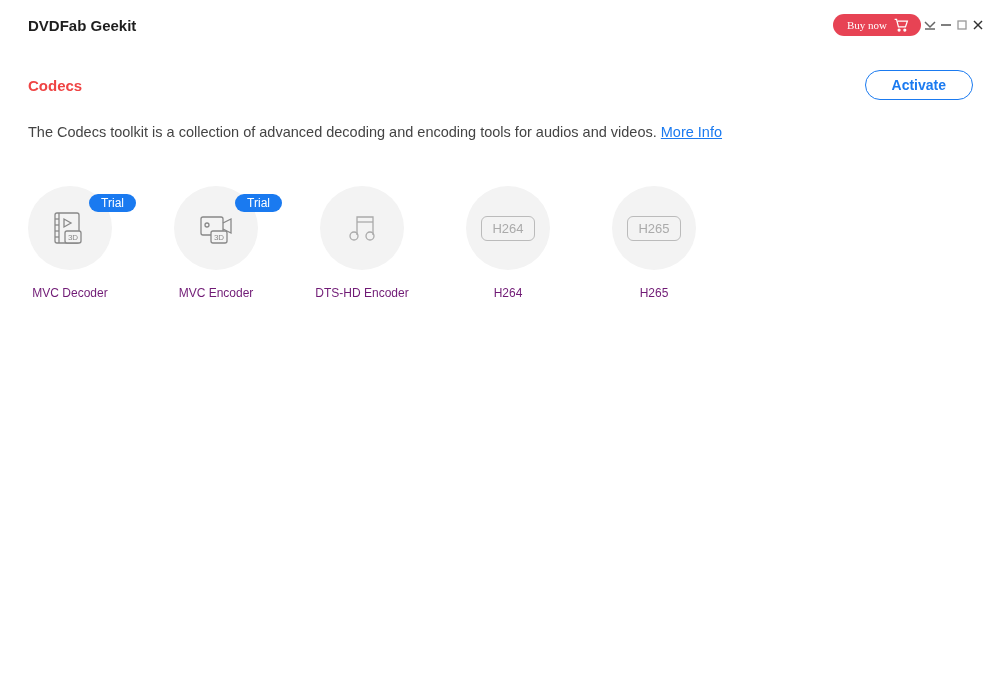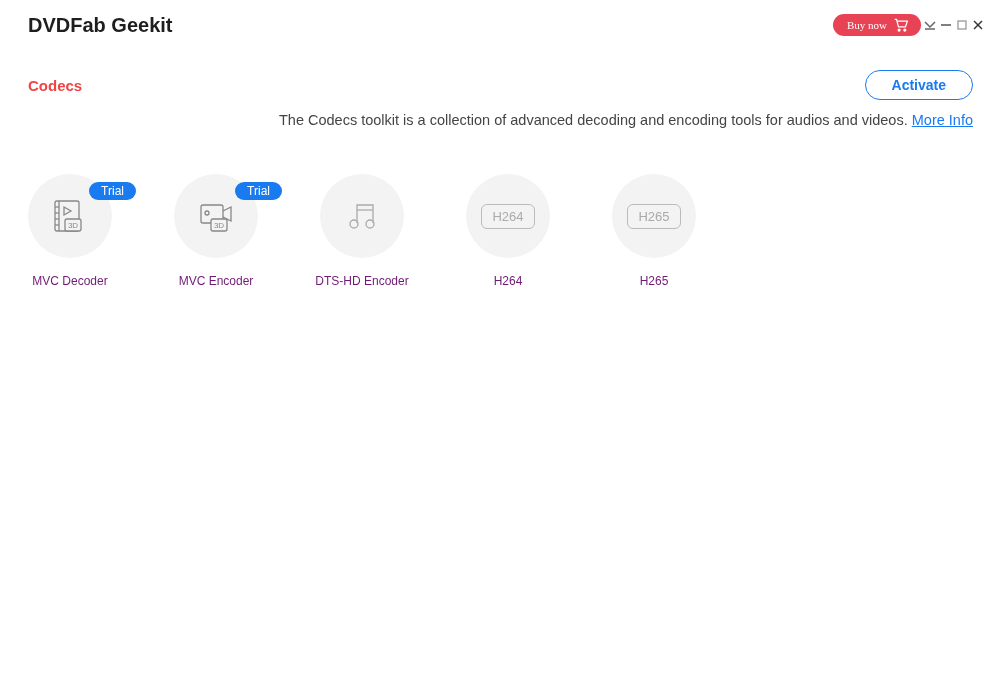--- a/index.html
+++ b/index.html
@@ -11,21 +11,21 @@
   overflow: hidden;
 }
 .titlebar {
   display: flex;
   align-items: center;
   justify-content: space-between;
   padding: 10px 16px 4px 28px;
   height: 44px;
 }
 .app-title {
-  font-size: 20px;
+  font-size: 15px;
   font-weight: 700;
   color: #1e1e1e;
 }
 .titlebar-right {
   display: flex;
   align-items: center;
   gap: 2px;
 }
 .buy-now-btn {
   background: #e74354;
@@ -68,24 +68,23 @@
   color: #1a7af0;
   background: #fff;
   border-radius: 16px;
   padding: 6px 26px;
   font-size: 14px;
   font-weight: 600;
   cursor: pointer;
   text-align: center;
 }
 .description {
-  margin-top: 12px;
+  margin-top: 24px;
   font-size: 14.5px;
   color: #444;
-  text-align: right;
 }
 .more-info {
   color: #1a7af0;
   text-decoration: underline;
   cursor: pointer;
 }
 .grid {
   margin-top: 46px;
   display: flex;
   gap: 62px;

